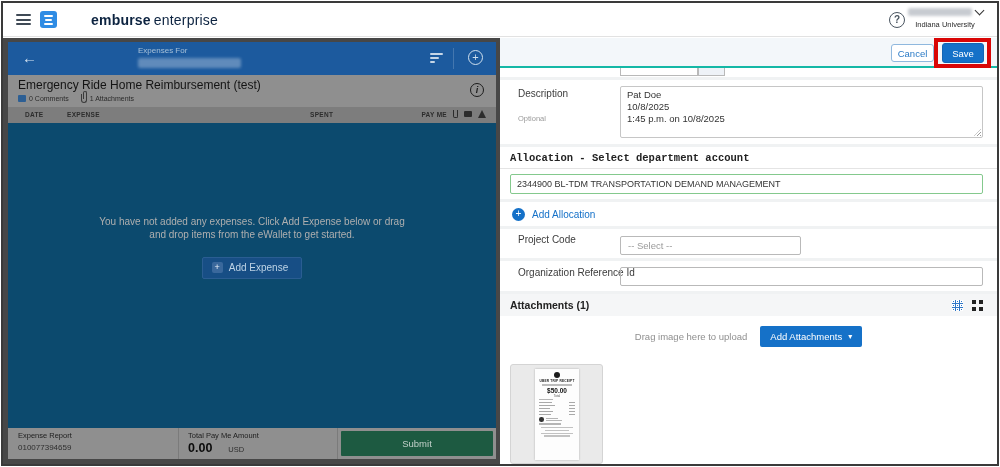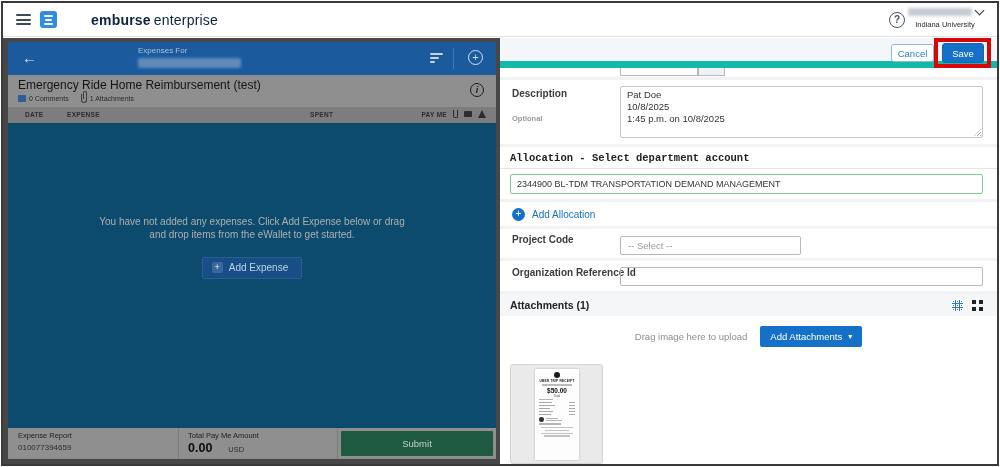--- a/index.html
+++ b/index.html
@@ -69,32 +69,32 @@
   .foot-label { font-size:7.5px; color:#1d1d1d; }
   .foot-value { font-size:8px; color:#2e2e2e; margin-top:3px; }
   .foot-amount-row { display:flex; align-items:baseline; gap:16px; margin-top:1px; }
   .foot-amount { font-size:12.5px; font-weight:700; color:#0b0b0b; }
   .foot-currency { font-size:7.5px; color:#2e2e2e; }
   .foot-sec3 { flex:1; padding:3px; }
   .submit-btn { width:100%; height:100%; background:#1d5a41; color:#c2d0c9; font-size:9.5px; display:flex; align-items:center; justify-content:center; border-radius:1px; cursor:pointer; }
 
   
   .right-region { flex:1; background:#fff; position:relative; display:flex; flex-direction:column; }
-  .rp-toolbar { height:30px; background:#f3f7fa; border-bottom:7px solid #14b8a6; position:relative; flex:none; }
+  .rp-toolbar { height:30px; background:#f3f7fa; border-bottom:2px solid #14b8a6; position:relative; flex:none; }
   .cancel-btn { position:absolute; right:63px; top:6px; width:43px; height:18px; background:#fff; border:1px solid #8fb8de; border-radius:3px; color:#2b7bc6; font-size:9.5px; display:flex; align-items:center; justify-content:center; cursor:pointer; }
   .save-btn { position:absolute; right:13px; top:5px; width:42px; height:20px; background:#1571c8; border:1px solid #1365b4; border-radius:3px; color:#fff; font-size:9.5px; display:flex; align-items:center; justify-content:center; cursor:pointer; }
   .red-box { position:absolute; right:6px; top:0px; width:57px; height:30px; border:4px solid #d90606; z-index:5; pointer-events:none; }
 
   .rp-rows { flex:1; display:flex; flex-direction:column; overflow:hidden; }
   .gap { height:3px; background:#f0f2f3; flex:none; }
   .row { background:#fff; position:relative; flex:none; }
   .row-sliver { height:9px; }
   .sliver-input { position:absolute; left:120px; top:0; width:78px; height:8px; border:1px solid #b9b9b9; border-top:none; }
   .sliver-btn { position:absolute; left:198px; top:0; width:27px; height:8px; background:#eef2f7; border:1px solid #b9b9b9; border-top:none; }
-  .field-label { position:absolute; left:12px; top:8px; font-size:10px; color:#3c3c3c;font-weight:bold; }
+  .field-label { position:absolute; left:18px; top:8px; font-size:10px; color:#3c3c3c; }
   .optional { font-size:7.5px; color:#9a9a9a; margin-top:15px; }
   .row-desc { height:64px; }
   .textarea { position:absolute; left:120px; right:14px; top:6px; height:52px; border:1px solid #c6c6c6; border-radius:2px; padding:2px 6px; font-size:9.5px; line-height:12px; color:#333; cursor:text; }
   .textarea::after { content:""; position:absolute; right:1px; bottom:1px; width:7px; height:7px;
      background:repeating-linear-gradient(135deg, transparent 0 1.5px, #9a9a9a 1.5px 2.5px); clip-path:polygon(100% 0, 100% 100%, 0 100%); }
   .misspelled { display:inline-block; text-decoration:underline wavy #e03a3a; text-decoration-thickness:1px; text-underline-offset:2px; }
   .row-heading { height:22px; display:flex; align-items:center; padding-left:10px; font-size:10.5px; font-weight:700; color:#222; border-bottom:1px solid #e4e4e4;font-family:Liberation Mono, monospace; }
   .row-alloc { height:30px; }
   .alloc-input { position:absolute; left:10px; right:14px; top:5px; height:20px; border:1.5px solid #84c98d; border-radius:2px; font-size:9px; color:#333; display:flex; align-items:center; padding-left:6px; cursor:text; }
   .row-addalloc { height:24px; display:flex; align-items:center; gap:7px; padding-left:12px; cursor:pointer; }

